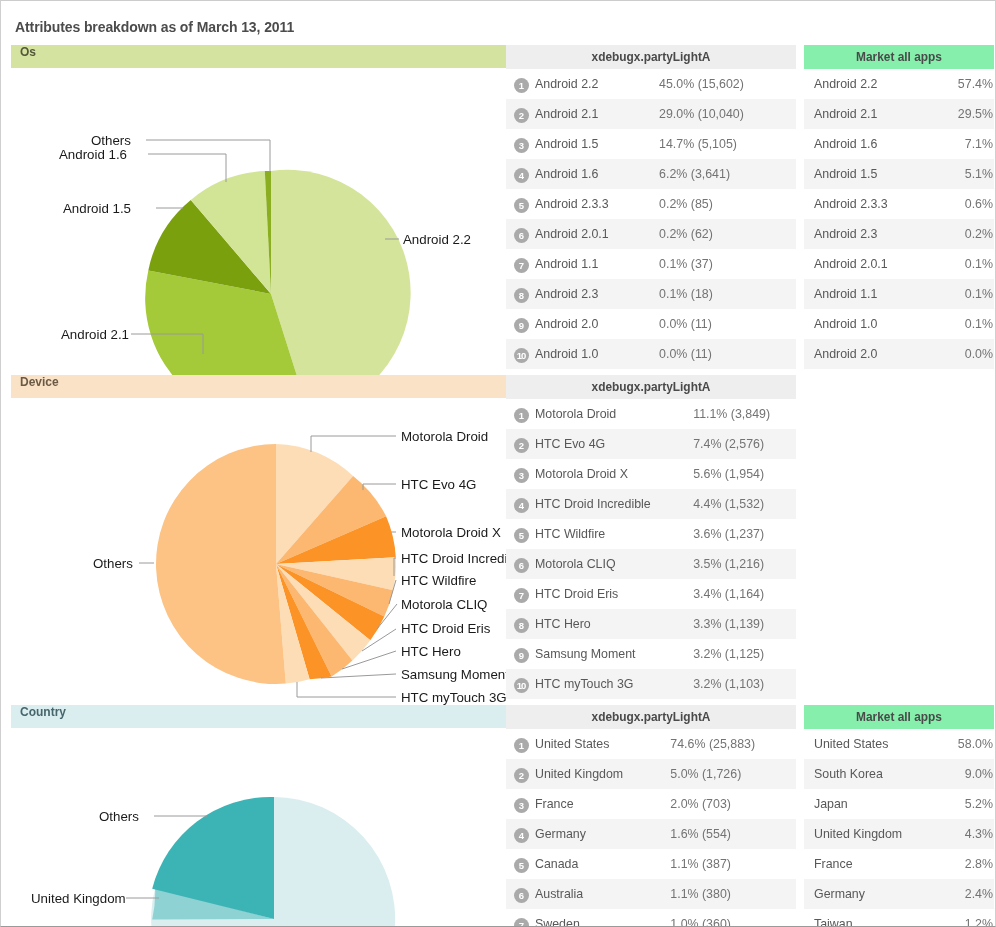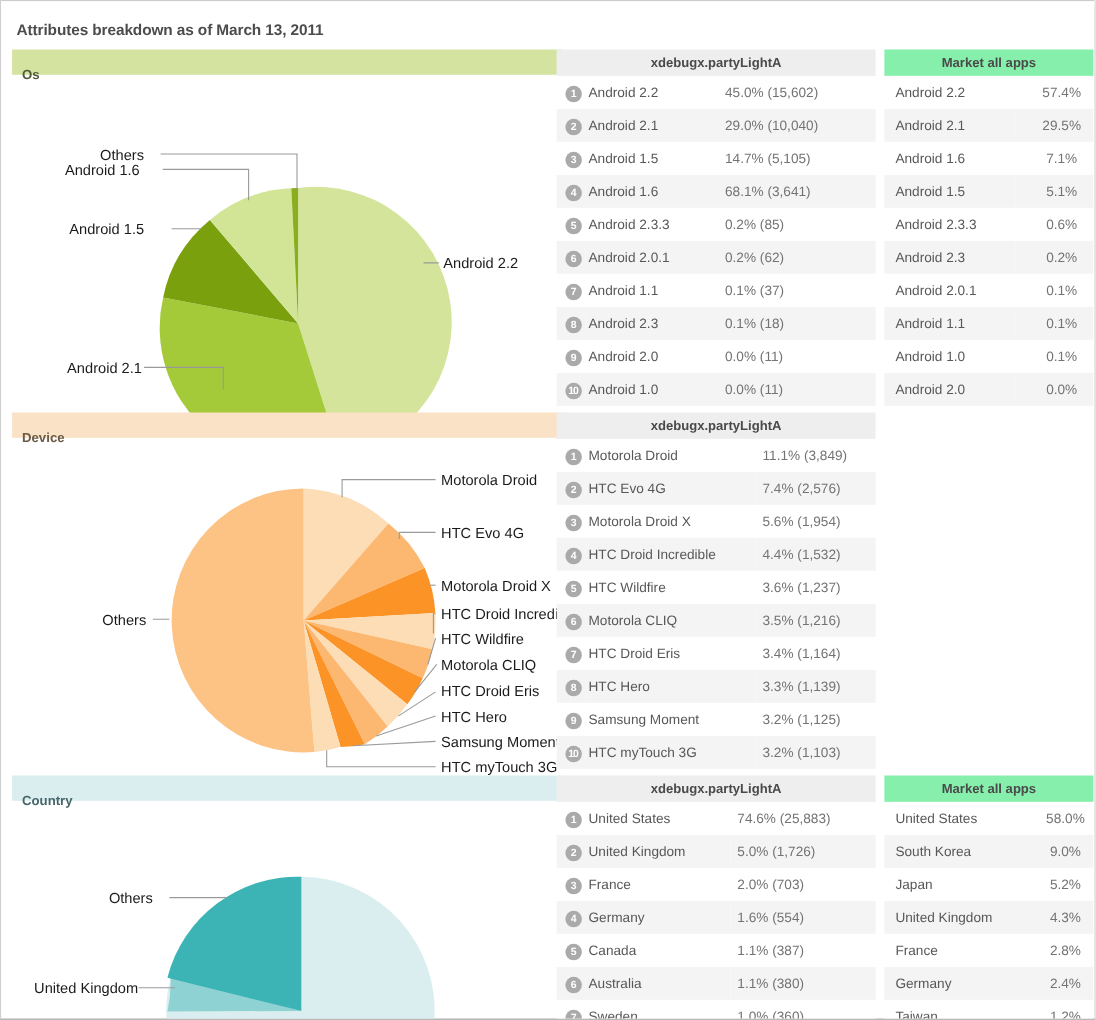--- a/index.html
+++ b/index.html
@@ -34,21 +34,21 @@
     letter-spacing: -0.1px;
   }
 
   
   .section { position: absolute; left: 10px; }
   .section-header {
     position: absolute; left: 0; top: 0;
     width: 500px; height: 23px;
     font-size: 12px; font-weight: bold;
     color: #5c5c4d;
-    padding: 16px 0 0 9px;
+    padding: 0 0 0 9px;
   }
   .section-header.os      { background: #d5e3a0; color:#53583a; }
   .section-header.device  { background: #fae2c6; color:#6b5a45; }
   .section-header.country { background: #daeef0; color:#47666b; }
 
   .chart-area { position: absolute; left: 0; top: 39px; width: 500px; }
 
   
   .pie-label {
     font-family: "Liberation Sans", sans-serif;
@@ -109,21 +109,21 @@
     vertical-align: middle;
   }
   .cell-val {
     font-size: 12.4px;
     color: #737373;
     white-space: nowrap;
     vertical-align: middle;
     padding-left: 6px;
   }
   .tbl-market .cell-name { padding-left: 10px; }
-  .tbl-market .cell-val  { text-align: center; padding-left: 14px; }
+  .tbl-market .cell-val  { text-align: right; padding-left: 14px; }
   .market-gap { width: 8px; }
 </style>
 </head>
 <body>
 
 <div class="page">
   <div class="topline"></div>
 
   <div class="page-title">Attributes breakdown as of March 13, 2011</div>
 
@@ -176,21 +176,21 @@
               <td class="cell-val">29.0% (10,040)</td>
             </tr>
         <tr class="row odd">
               <td class="cell-rank"><span class="badge">3</span></td>
               <td class="cell-name">Android 1.5</td>
               <td class="cell-val">14.7% (5,105)</td>
             </tr>
         <tr class="row even">
               <td class="cell-rank"><span class="badge">4</span></td>
               <td class="cell-name">Android 1.6</td>
-              <td class="cell-val">68.1% (3,641)</td>
+              <td class="cell-val">6.2% (3,641)</td>
             </tr>
         <tr class="row odd">
               <td class="cell-rank"><span class="badge">5</span></td>
               <td class="cell-name">Android 2.3.3</td>
               <td class="cell-val">0.2% (85)</td>
             </tr>
         <tr class="row even">
               <td class="cell-rank"><span class="badge">6</span></td>
               <td class="cell-name">Android 2.0.1</td>
               <td class="cell-val">0.2% (62)</td>

